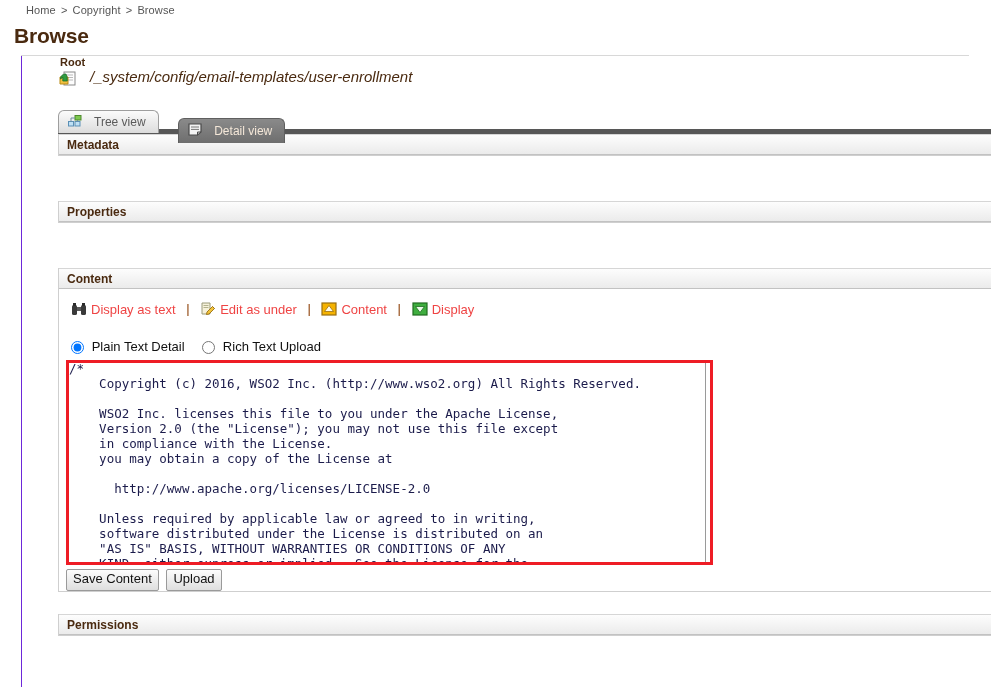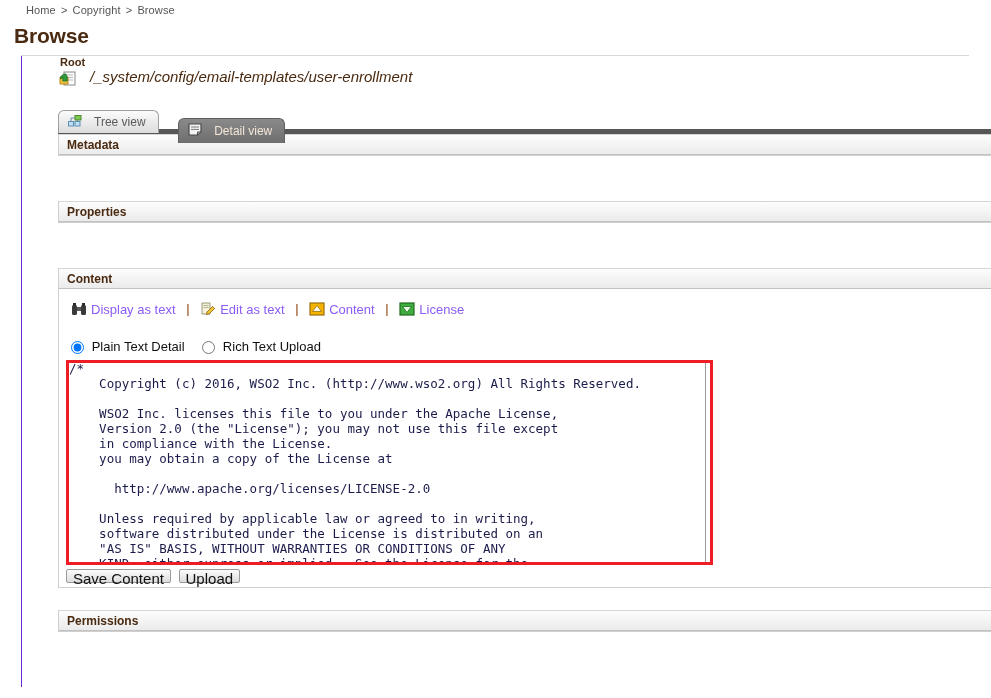--- a/index.html
+++ b/index.html
@@ -160,21 +160,21 @@
   .panel-body { background: #ffffff; }
   .panel-gap { height: 45px; }
 
   
   .content-toolbar {
     padding: 11px 0 0 12px;
     font-size: 13px;
     white-space: nowrap;
   }
   .tool-link {
-    color: #8b5cf6;
+    color: #ef4444;
     text-decoration: none;
     cursor: pointer;
     vertical-align: middle;
   }
   .tool-sep { color: #8a3b00; padding: 0 7px; vertical-align: middle; }
   .tool-ico {
     display: inline-block;
     width: 16px; height: 16px;
     vertical-align: -3px;
     margin-right: 4px;
@@ -211,25 +211,25 @@
     position: absolute;
     left: 7px; top: 6px;
     width: 647px; height: 205px;
     border: 3px solid #ee1c25;
     pointer-events: none;
   }
 
   
   .form-actions { padding: 3px 0 0 7px; }
   .btn {
-    height: 14px;
+    height: 22px;
     padding: 0 6px 2px 6px;
     margin-right: 4px;
     font-family: "Liberation Sans", sans-serif;
-    font-size: 15px;
+    font-size: 13px;
     color: #111;
     border: 1px solid #9a9a9a;
     border-radius: 2px;
     background: linear-gradient(#fcfcfc, #dedede);
     cursor: pointer;
   }
 
   .panel-spacer { height: 22px; }
 </style>
 </head>
@@ -322,39 +322,39 @@
         <span class="tool-sep">|</span>
         <a class="tool-link">
           <span class="tool-ico">
             <svg width="16" height="16" viewBox="0 0 16 16">
               <path d="M2 2 H10 V13 H2 Z" fill="#f6f1da" stroke="#9a9a7a" stroke-width="1"></path>
               <line x1="3.5" y1="4.5" x2="8.5" y2="4.5" stroke="#b3b38f" stroke-width="1"></line>
               <line x1="3.5" y1="6.5" x2="8.5" y2="6.5" stroke="#b3b38f" stroke-width="1"></line>
               <path d="M7 11 L12.5 5.5 L14.5 7.5 L9 13 L6.5 13.5 Z" fill="#f2c43c" stroke="#9a6f10" stroke-width="0.9"></path>
               <path d="M12.5 5.5 L14.5 7.5" stroke="#9a6f10" stroke-width="0.9"></path>
             </svg>
-          </span><span>Edit as text</span>
+          </span><span>Edit as under</span>
         </a>
         <span class="tool-sep">|</span>
         <a class="tool-link">
           <span class="tool-ico">
             <svg width="16" height="16" viewBox="0 0 16 16">
               <rect x="1" y="2" width="14" height="12" fill="#f5b301" stroke="#9a6f10" stroke-width="1.2"></rect>
               <path d="M8 4.5 L12.5 10.5 L3.5 10.5 Z" fill="#fffbe8" stroke="#9a6f10" stroke-width="0.8"></path>
             </svg>
           </span><span>Content</span>
         </a>
         <span class="tool-sep">|</span>
         <a class="tool-link">
           <span class="tool-ico">
             <svg width="16" height="16" viewBox="0 0 16 16">
               <rect x="1" y="2" width="14" height="12" fill="#3fae3f" stroke="#1f6b1f" stroke-width="1.2"></rect>
               <path d="M8 11.5 L3.5 5.5 L12.5 5.5 Z" fill="#eafbe8" stroke="#1f6b1f" stroke-width="0.8"></path>
             </svg>
-          </span><span>License</span>
+          </span><span>Display</span>
         </a>
       </div>
 
       <div class="editor-choice">
         <label>
           <input type="radio" name="editor-mode" checked="" style="">
           <span>Plain Text Detail</span>
         </label>
         <label>
           <input type="radio" name="editor-mode" style="">

